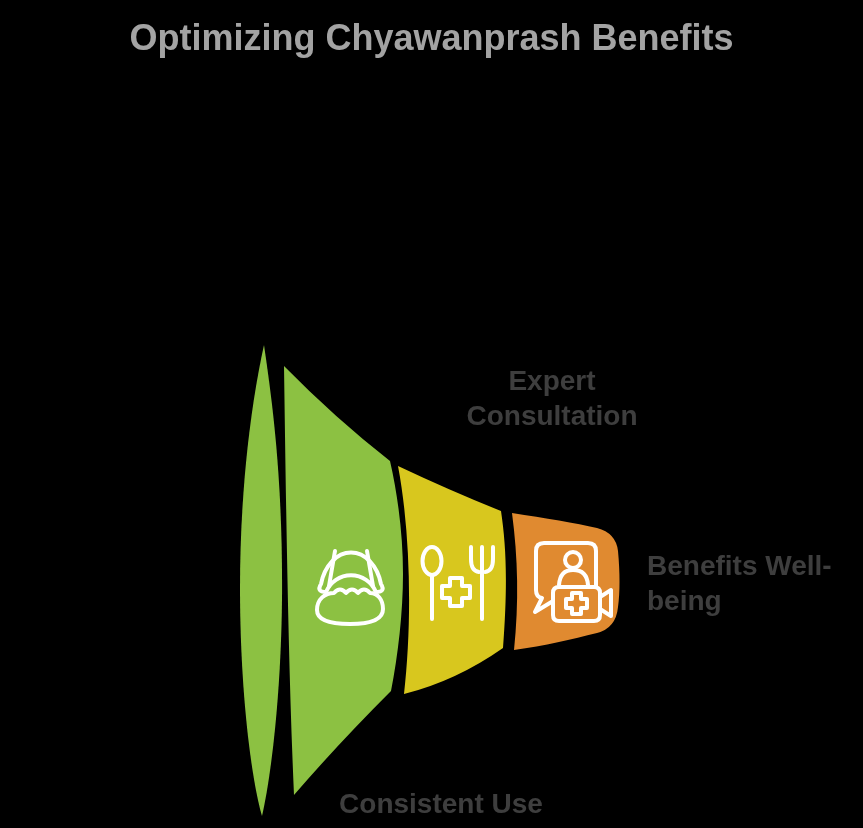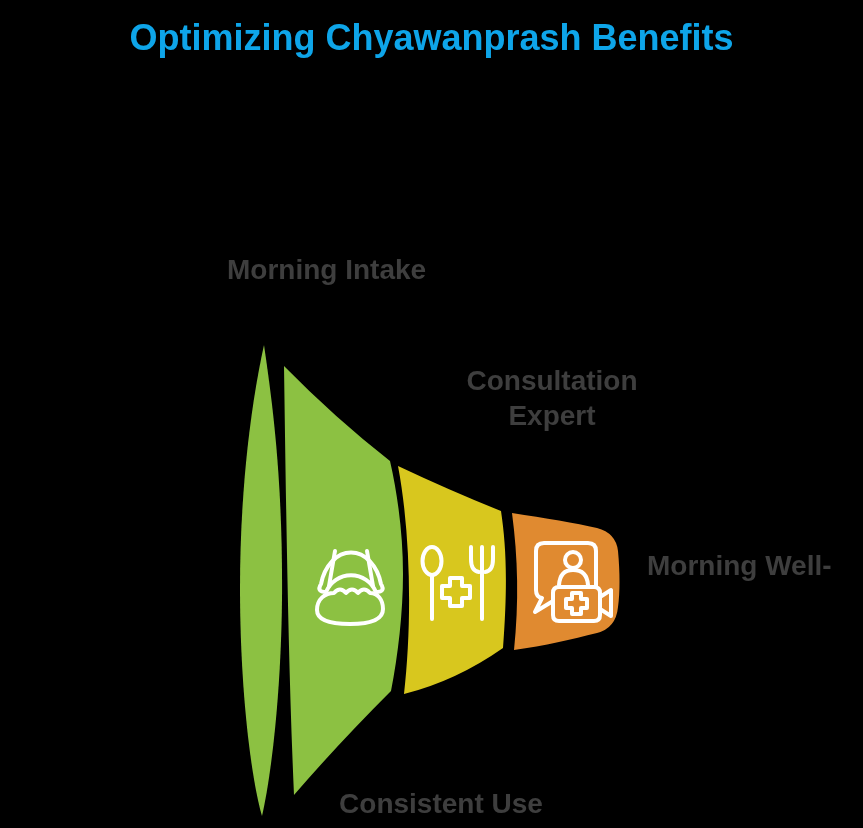--- a/index.html
+++ b/index.html
@@ -16,21 +16,21 @@
     color:#3e3e3e;
     font-weight:700;
     font-size:28px;
     line-height:35px;
     white-space:nowrap;
   }
   .title{
     position:absolute;
     left:0;top:18px;width:863px;
     text-align:center;
-    color:#0ea5e9;
+    color:#a3a3a3;
     font-weight:700;
     font-size:36px;
     line-height:40px;
     white-space:nowrap;
   }
   .center{text-align:center;}
 </style>
 </head>
 <body>
 
@@ -84,27 +84,27 @@
     <g fill="none" stroke-width="4" stroke-linecap="round" stroke-linejoin="round" stroke="#ffffff">
       <path d="M544,543 H588 Q596,543 596,551 V590 Q596,598 588,598 H558 L535,612 L542,598 Q536,597 536,590 V551 Q536,543 544,543 Z"></path>
       <circle cx="573" cy="560" r="8"></circle>
       <path d="M559,585 Q560,570 573,570 Q587,570 588,585"></path>
       <path d="M559,587 H594 Q600,587 600,593 V615 Q600,621 594,621 H559 Q553,621 553,615 V593 Q553,587 559,587 Z" fill="#e08a30"></path>
       <path d="M600,597 L611,590 V616 L600,609 Z" fill="#e08a30"></path>
       <path d="M572,593 H581 V599 H587 V608 H581 V614 H572 V608 H566 V599 H572 Z"></path>
     </g>
   </svg>
 
-  <div class="txt" style="left:227px;top:252px;">Morning Intake</div>
 
   <div class="txt center" style="left:442px;top:363px;width:220px;">
+    <div>Expert</div>
     <div>Consultation</div>
-    <div>Expert</div>
   </div>
 
 
   <div class="txt" style="left:647px;top:548px;width:216px;">
-    <div>Morning Well-</div>
+    <div>Benefits Well-</div>
+    <div>being</div>
   </div>
 
   <div class="txt center" style="left:291px;top:786px;width:300px;">Consistent Use</div>
 
 </div>
 
 </body></html>

